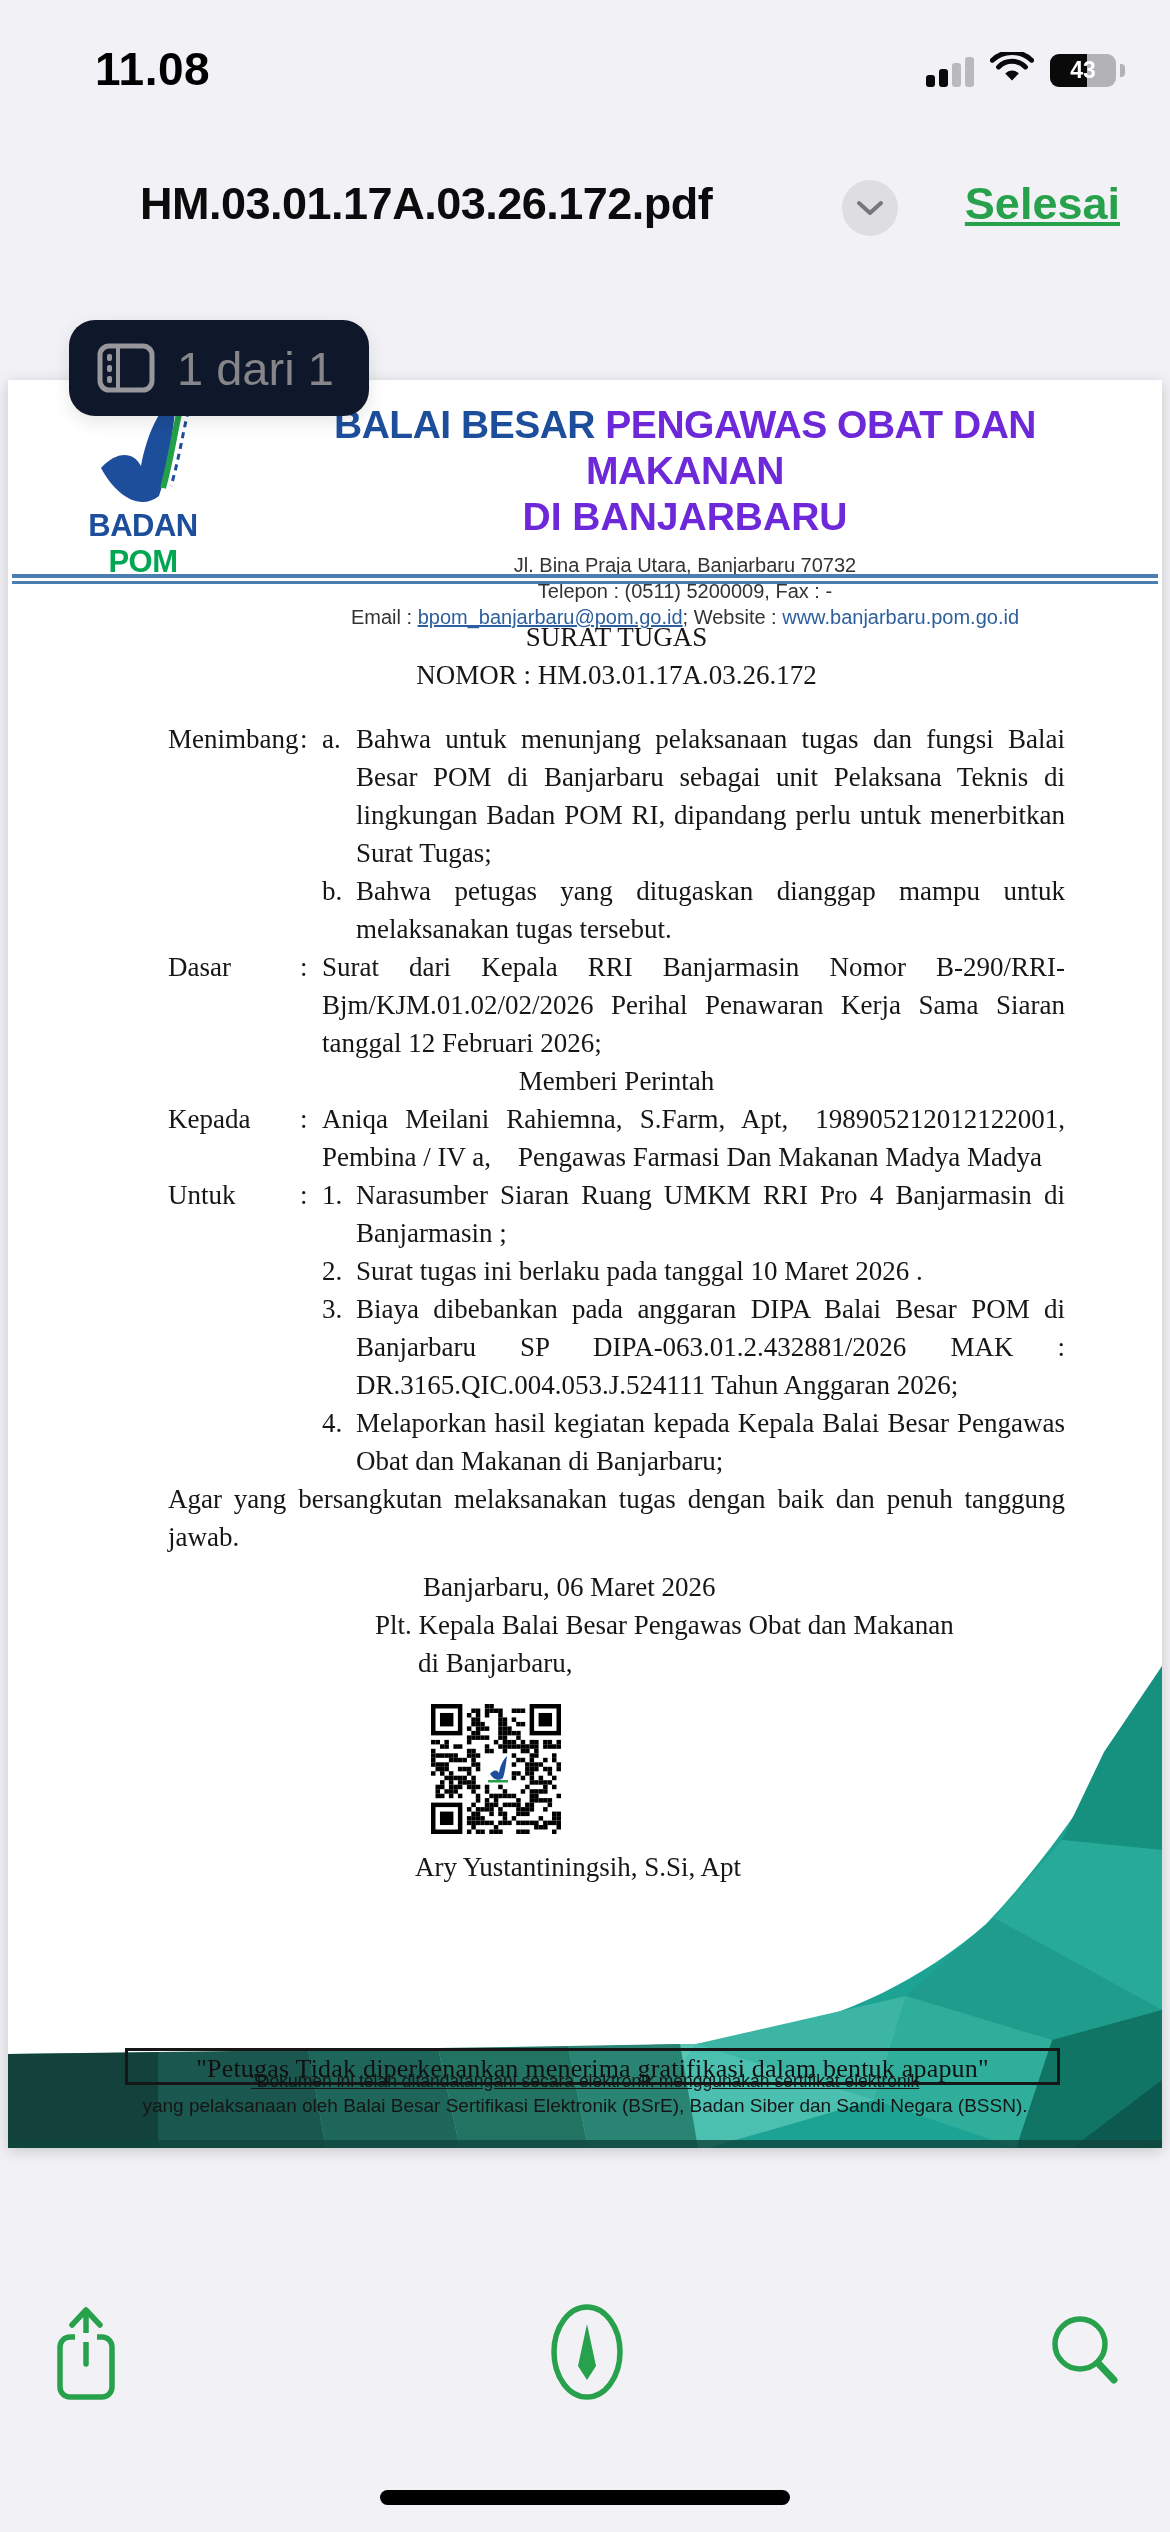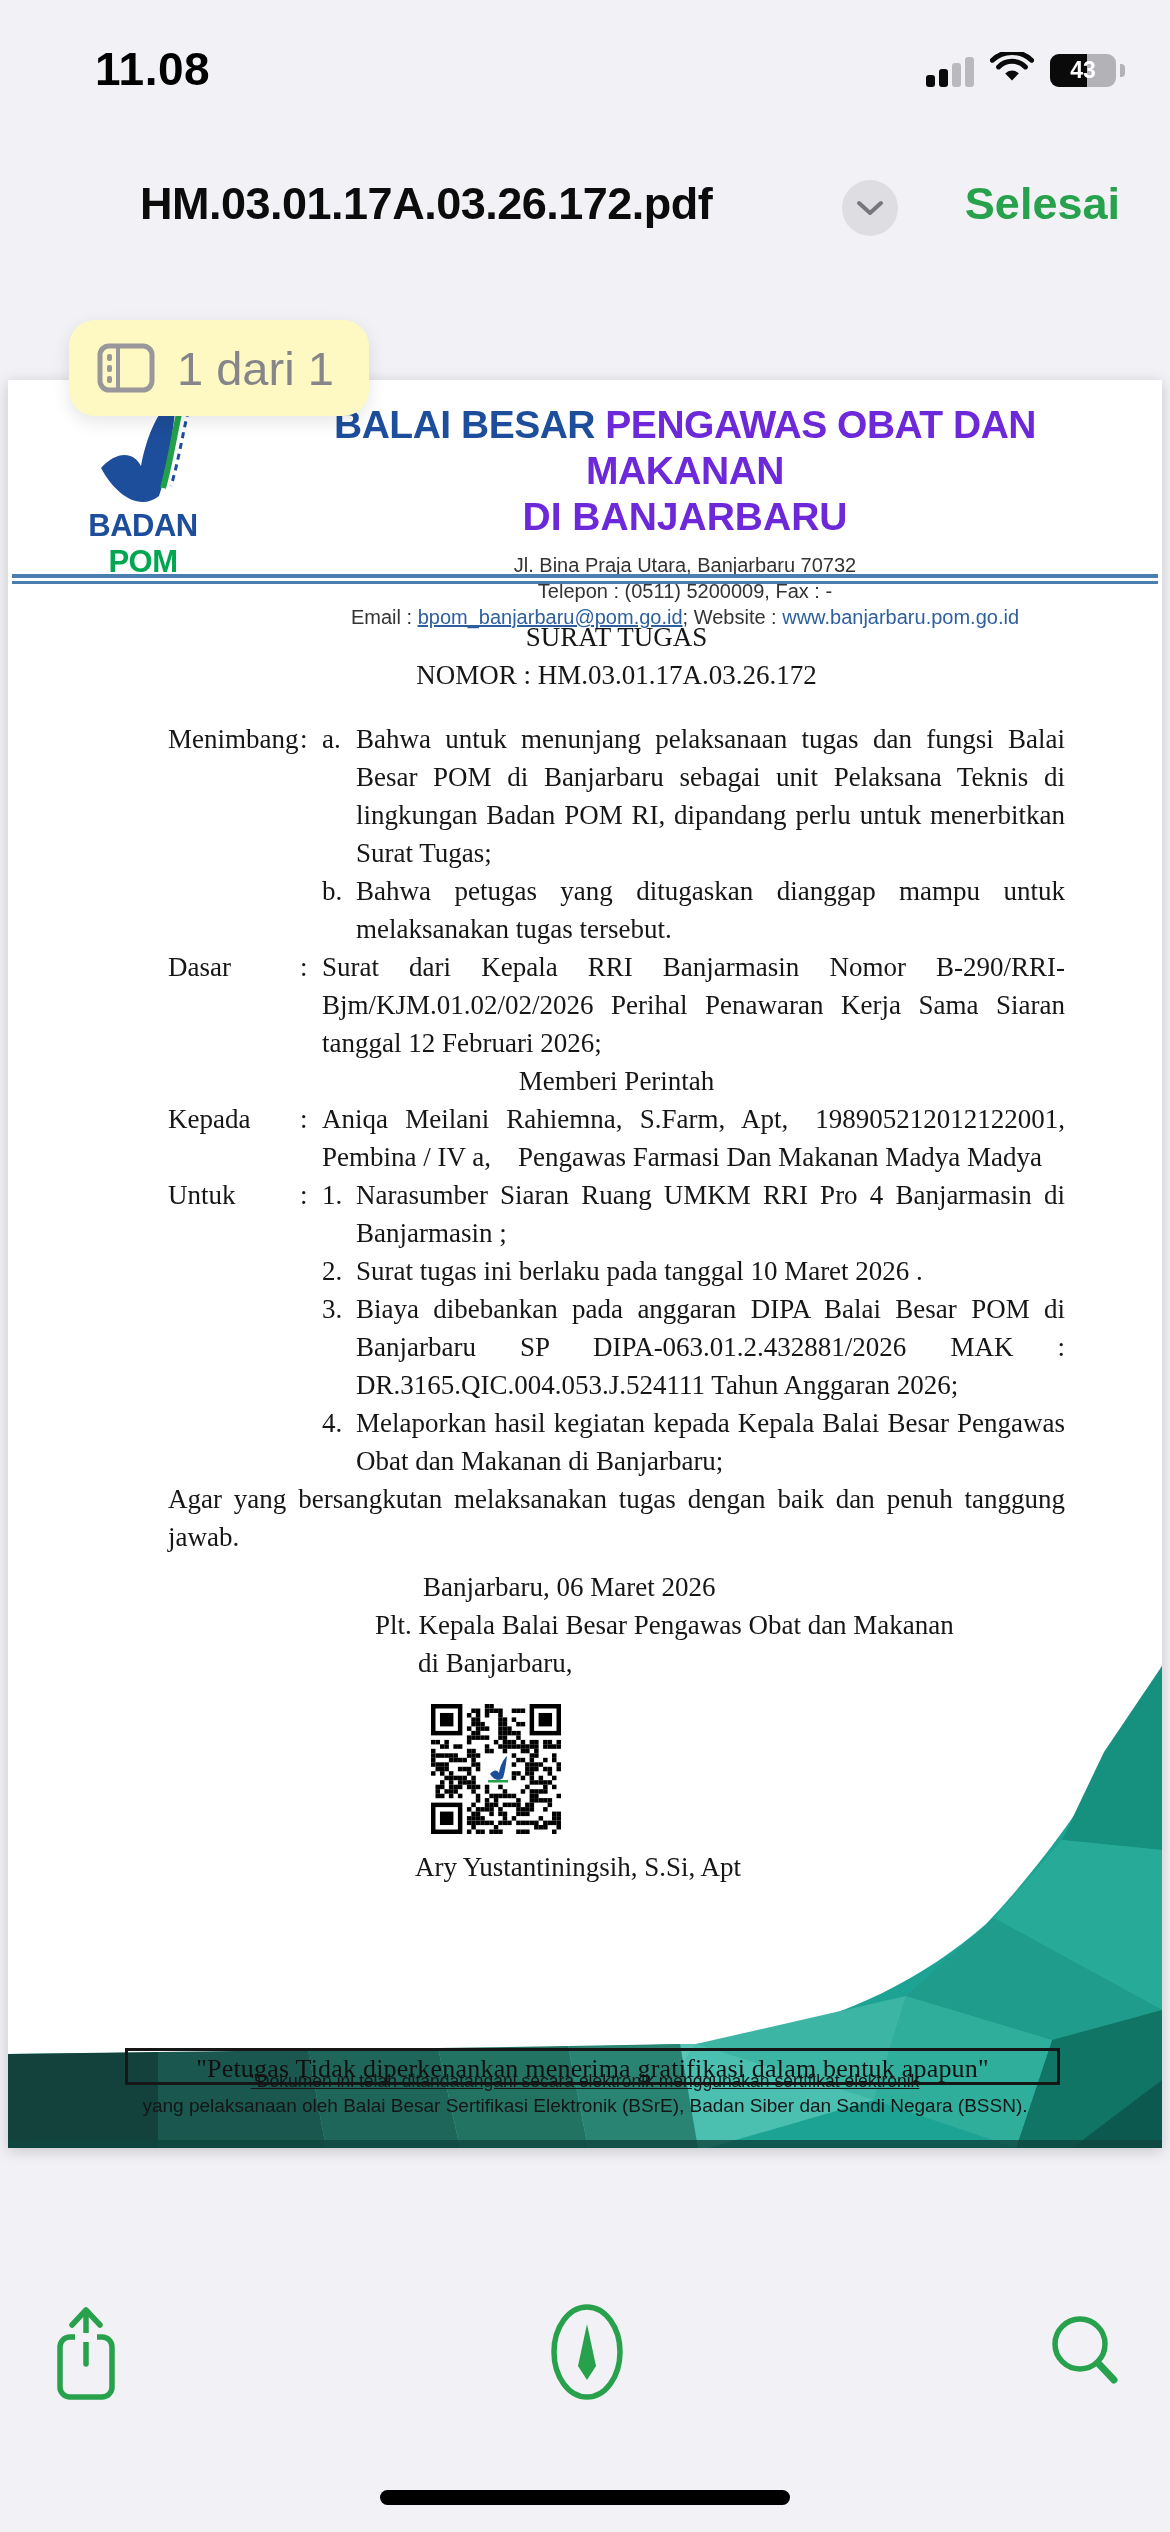--- a/index.html
+++ b/index.html
@@ -26,24 +26,24 @@
   .batt{position:relative;width:66px;height:33px;border-radius:9px;overflow:hidden;background:#b2b2b7;}
   .batt .fill{position:absolute;left:0;top:0;bottom:0;width:56%;background:#0a0a0a;}
   .batt .pct{position:absolute;inset:0;display:flex;align-items:center;justify-content:center;
     font-size:23px;font-weight:bold;color:#fff;}
   .batt-cap{width:5px;height:13px;background:#b2b2b7;border-radius:0 4px 4px 0;margin-left:-12px;}
   
   .nav-bar{position:absolute;top:150px;left:0;right:0;height:120px;}
   .nav-title{position:absolute;left:140px;top:28px;font-size:45px;font-weight:bold;color:#0c0c0d;letter-spacing:-.5px;}
   .nav-chevron{position:absolute;left:842px;top:30px;width:56px;height:56px;border-radius:50%;
     background:#dddde2;display:flex;align-items:center;justify-content:center;}
-  .nav-done{position:absolute;right:50px;top:28px;font-size:45px;font-weight:bold;color:var(--accent-green);}
+  .nav-done{position:absolute;right:50px;top:28px;font-size:45px;font-weight:bold;color:var(--accent-green);text-decoration:underline;}
   
   .page-pill{position:absolute;left:69px;top:320px;width:300px;height:96px;border-radius:26px;
-    background:#fef9c3;box-shadow:0 6px 18px rgba(0,0,0,.10);display:flex;align-items:center;
+    background:#0f172a;box-shadow:0 6px 18px rgba(0,0,0,.10);display:flex;align-items:center;
     padding:0 28px;gap:22px;z-index:5;}
   .page-pill .txt{font-size:47px;color:#85858a;}
   
   .doc{position:absolute;left:8px;top:380px;width:1154px;height:1768px;background:#fff;
     box-shadow:0 3px 14px rgba(0,0,0,.18);z-index:2;}
   .doc-header{position:absolute;left:0;top:0;right:0;height:200px;}
   .logo{position:absolute;left:50px;top:10px;width:170px;text-align:center;}
   .logo-name{font-size:31px;font-weight:bold;margin-top:-6px;letter-spacing:-.5px;}
   .logo-name .n1{color:var(--navy);} .logo-name .n2{color:var(--brand-green);}
   .head-text{position:absolute;left:225px;right:25px;top:22px;text-align:center;}

